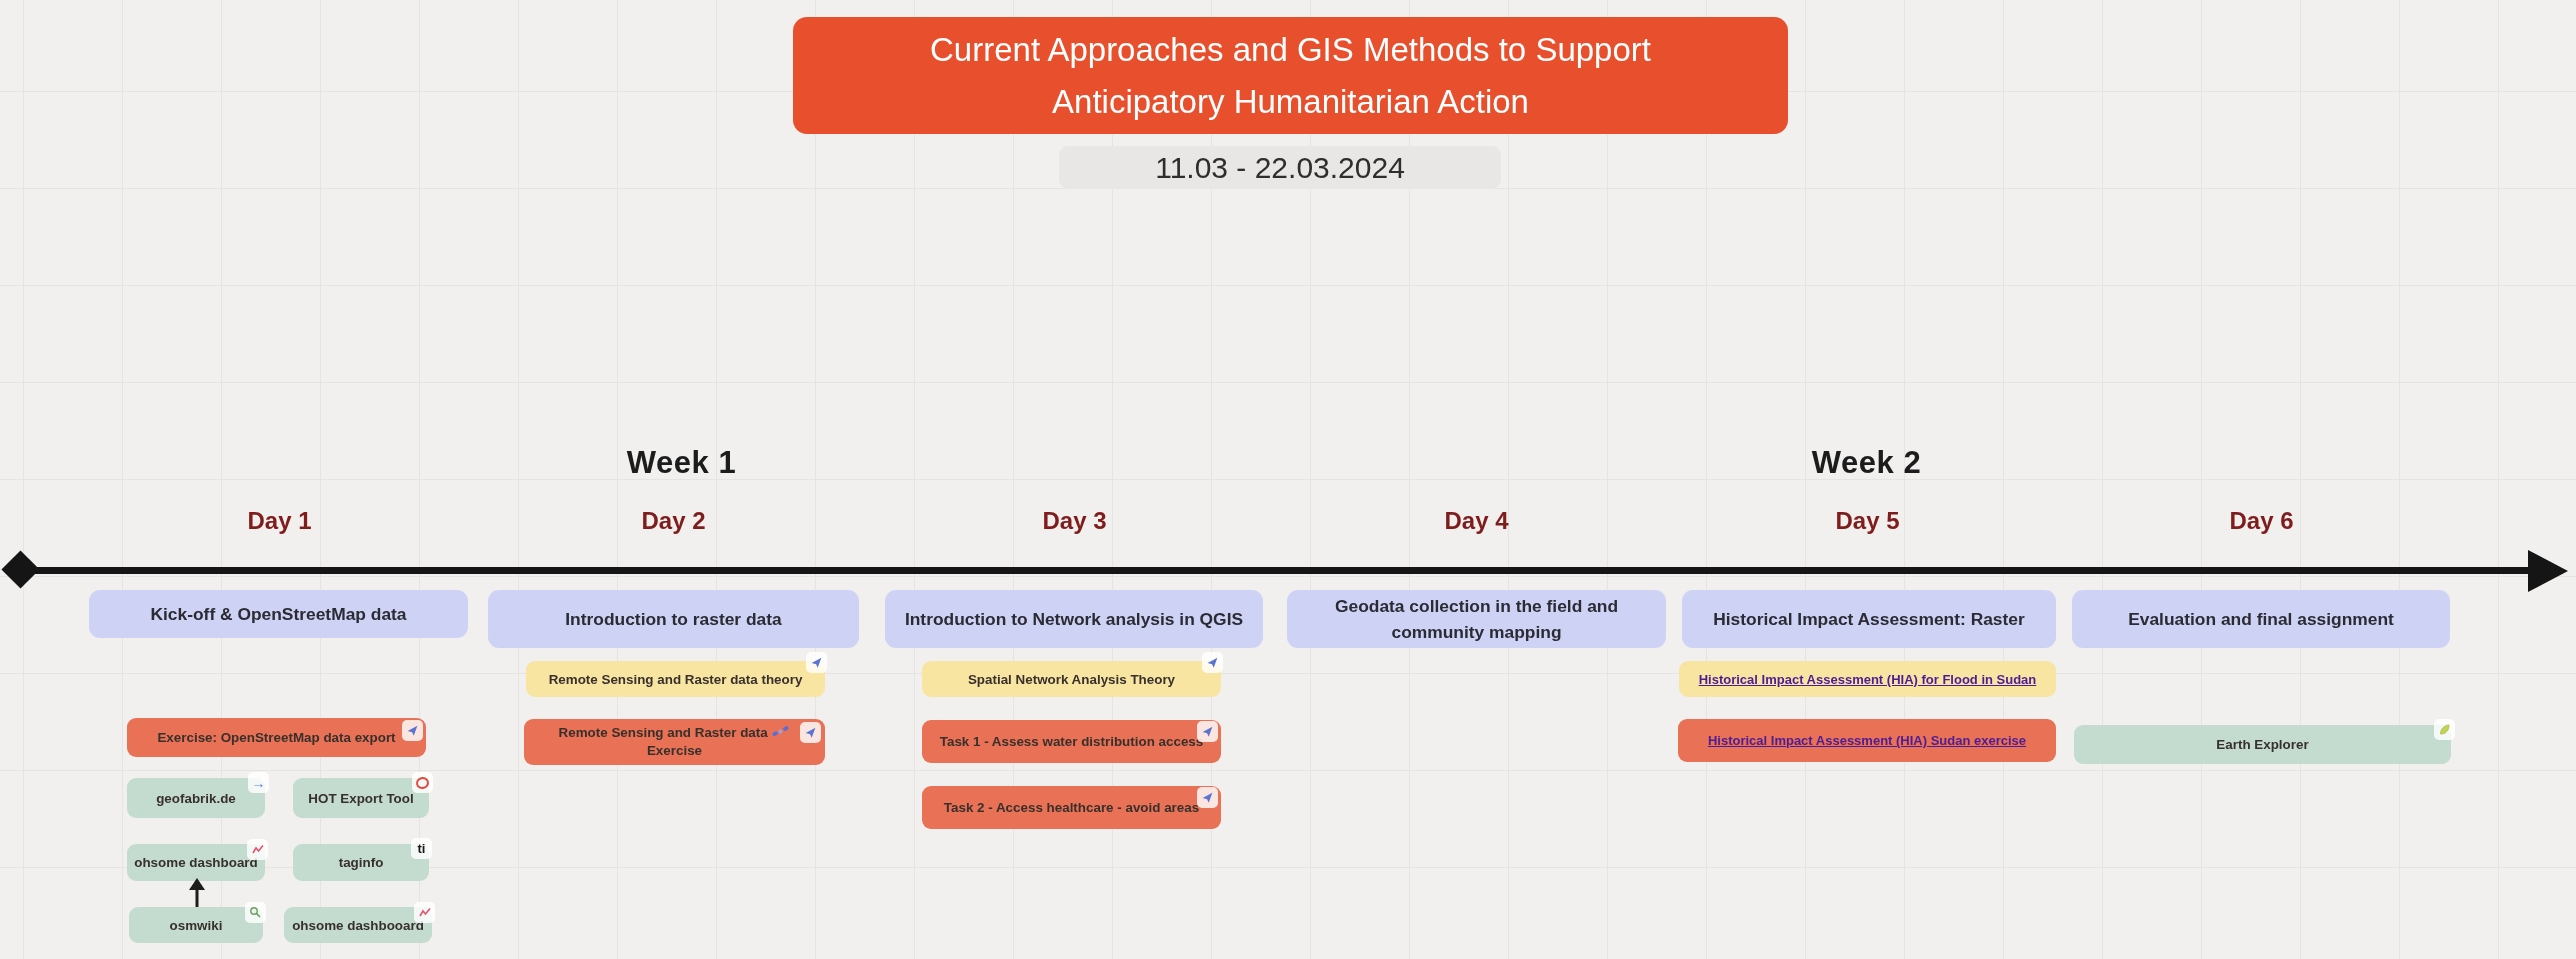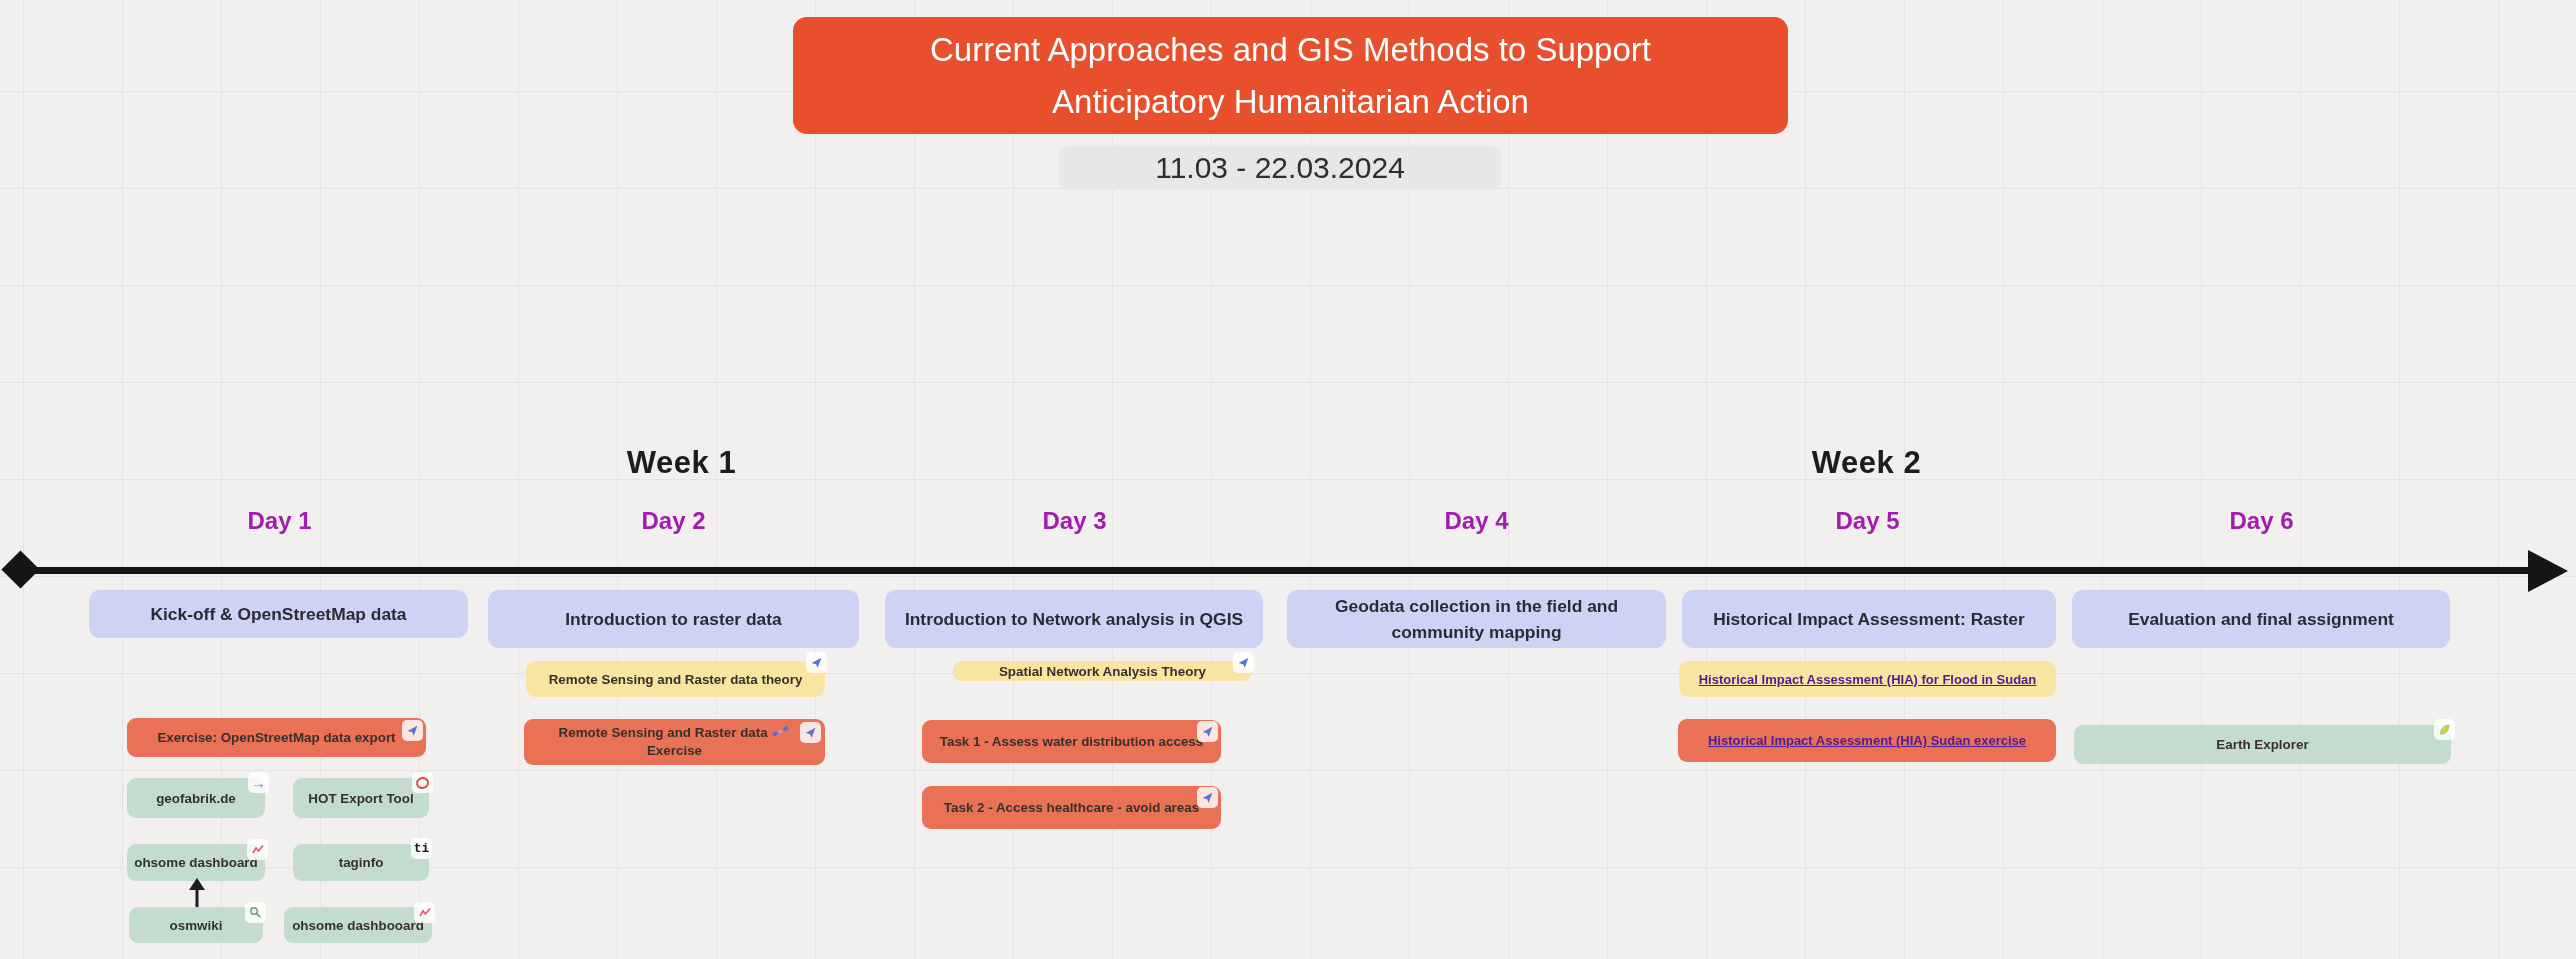--- a/index.html
+++ b/index.html
@@ -29,21 +29,21 @@
     color:#2e2e2e;font-size:30px;
   }
   .week-label{
     top:441px;width:297px;height:44px;
     display:flex;align-items:center;justify-content:center;
     color:#1c1c1c;font-size:31px;font-weight:bold;letter-spacing:0.5px;
   }
   .day-label{
     top:501px;width:297px;height:40px;
     display:flex;align-items:center;justify-content:center;
-    color:#a21caf;font-size:24px;font-weight:bold;
+    color:#7f1d1d;font-size:24px;font-weight:bold;
   }
   
   .tl-line{left:22px;top:567px;width:2524px;height:7px;background:#151515;}
   .tl-diamond{left:7px;top:556px;width:27px;height:27px;background:#151515;transform:rotate(45deg);}
   .tl-arrow{left:2528px;top:550px;width:0;height:0;border-left:40px solid #151515;border-top:21px solid transparent;border-bottom:21px solid transparent;}
   
   .card{
     position:absolute;border-radius:9px;box-sizing:border-box;
     display:flex;flex-direction:column;align-items:center;justify-content:center;text-align:center;
     font-weight:bold;color:#38302c;
@@ -53,21 +53,21 @@
   .orange{background:#e87156;font-size:13.4px;}
   .green{background:#c4dccf;font-size:13.4px;}
   .linktext{color:#4c1d95;text-decoration:underline;font-size:13px;}
   .fav{
     position:absolute;width:21px;height:21px;border-radius:5px;
     background:rgba(255,255,255,.82);
     display:flex;align-items:center;justify-content:center;
   }
   .fav.corner{top:2px;right:3px;}
   .fav.raised{top:-9px;right:-2px;}
-  .ti-badge{font-size:13px;font-weight:bold;color:#191919;font-family:Liberation Mono, monospace;}
+  .ti-badge{font-size:13px;font-weight:bold;color:#191919;font-family:Liberation Sans, sans-serif;}
   .arrow-glyph{font-size:14px;font-weight:bold;color:#4a7de2;line-height:1;}
   .hot-o{width:9px;height:8px;border:2.5px solid #e14b41;border-radius:50%;transform:rotate(-15deg);}
   .line2{display:block;}
 </style>
 </head>
 <body>
 
 <div class="abs title-banner">
   <span>Current Approaches and GIS Methods to Support Anticipatory Humanitarian Action</span>
 </div>
@@ -182,21 +182,21 @@
     </svg>
   </span>
   <span class="line2">Exercise</span>
   <span class="fav" style="top:3px;right:4px;">
       <svg width="13" height="13" viewBox="0 0 16 16">
         <path d="M14 2 L2 8.5 L7.5 10 L9.5 14.5 Z" fill="#5b74d2"></path>
       </svg>
     </span>
 </div>
 
-<div class="card yellow" style="left:922px;top:661px;width:299px;height:20px;margin-left:31px;">
+<div class="card yellow" style="left:922px;top:661px;width:299px;height:36px;">
   <span>Spatial Network Analysis Theory</span>
   <span class="fav raised">
       <svg width="13" height="13" viewBox="0 0 16 16">
         <path d="M14 2 L2 8.5 L7.5 10 L9.5 14.5 Z" fill="#5b74d2"></path>
       </svg>
     </span>
 </div>
 <div class="card orange" style="left:922px;top:720px;width:299px;height:43px;">
   <span>Task 1 - Assess water distribution access</span>
   <span class="fav" style="top:1px;right:3px;">

